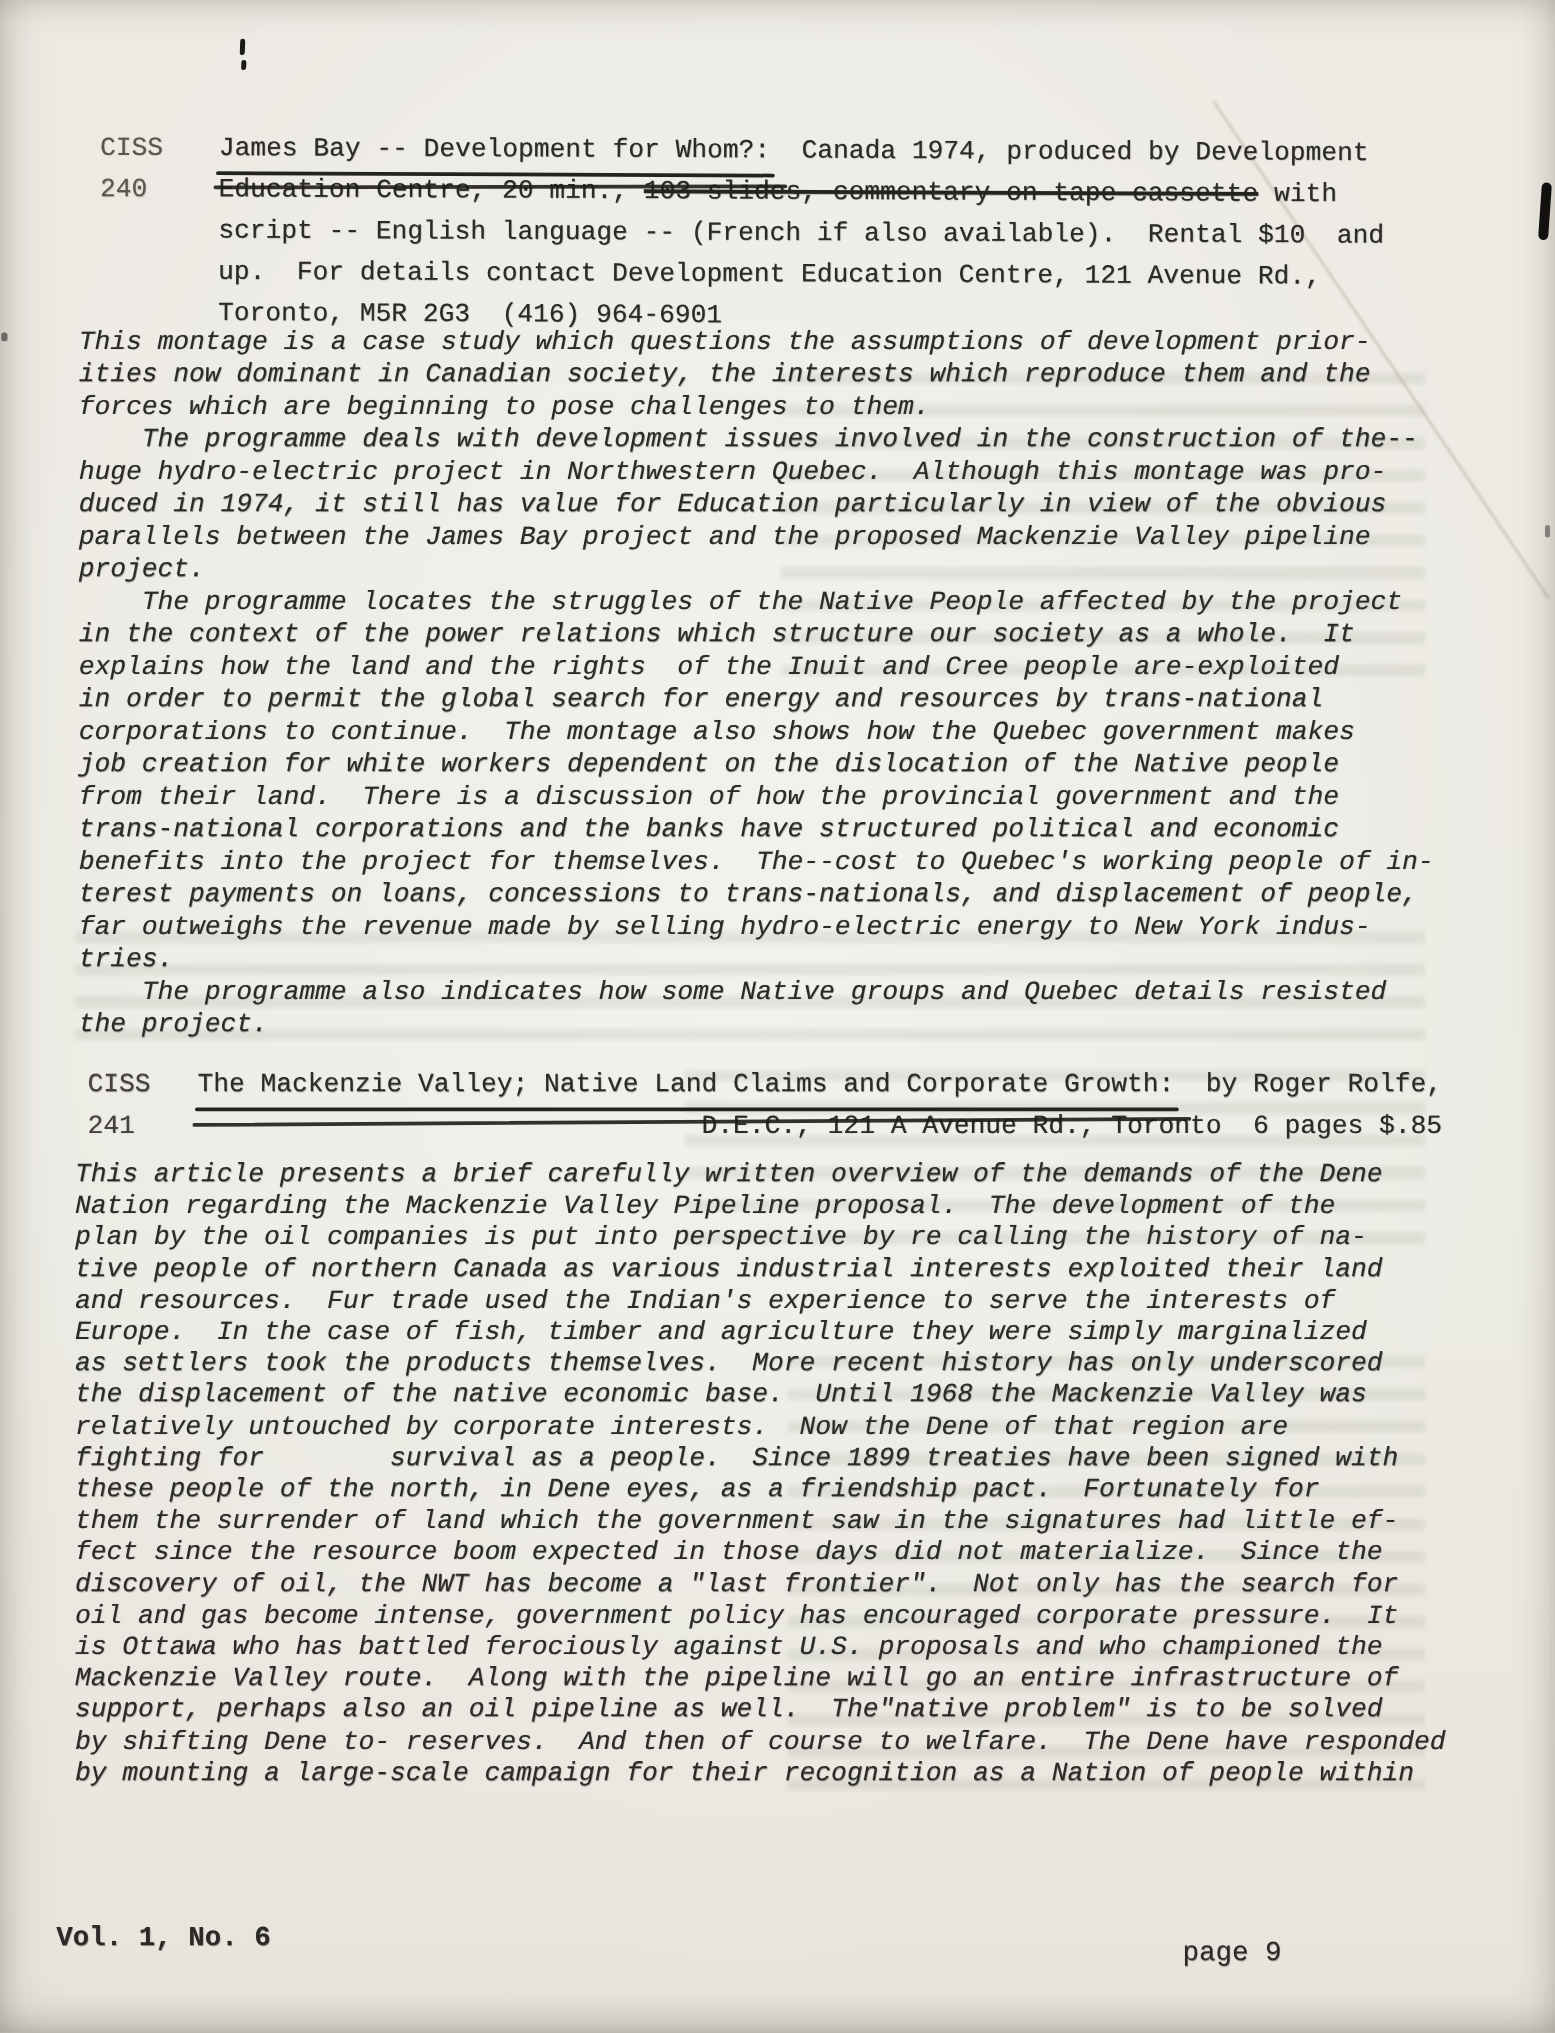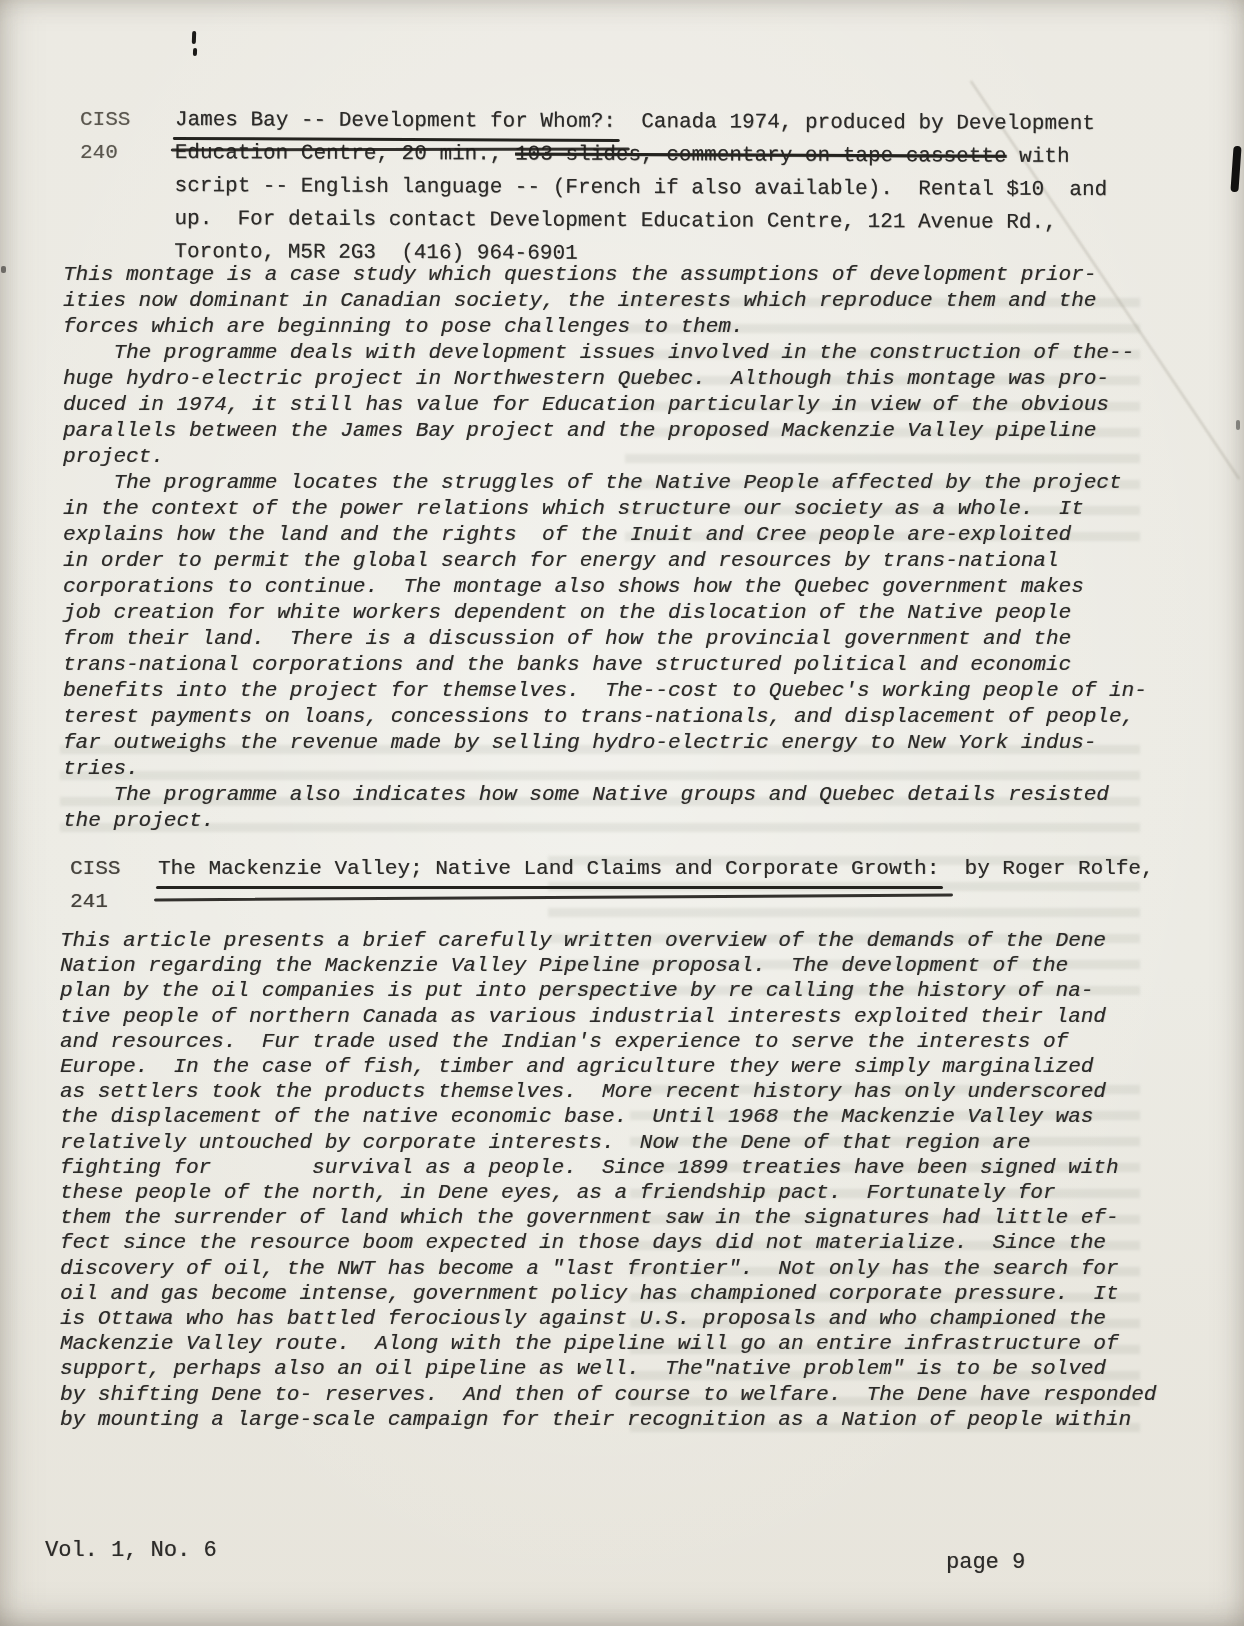--- a/index.html
+++ b/index.html
@@ -116,41 +116,42 @@
       <div class="tline">    The programme also indicates how some Native groups and Quebec details resisted</div>
       <div class="tline">the project.</div>
     </div>
 
   <div class="abs tw elabel" style="left:70px; top:852px;">
     <div>CISS</div>
     <div>241</div>
   </div>
   <div class="abs tw hblock" style="left:158px; top:852px;text-align:right;">
     <div><span class="h-title">The Mackenzie Valley; Native Land Claims and Corporate Growth:</span><span>  by Roger Rolfe,</span></div>
+    <div>D.E.C., 121 A Avenue Rd., Toronto  6 pages $.85</div>
   </div>
 
   <div class="abs tw para lh252" style="left:60px; top:928px; width:1140px;">
       <div class="tline">This article presents a brief carefully written overview of the demands of the Dene</div>
       <div class="tline">Nation regarding the Mackenzie Valley Pipeline proposal.  The development of the</div>
       <div class="tline">plan by the oil companies is put into perspective by re calling the history of na-</div>
       <div class="tline">tive people of northern Canada as various industrial interests exploited their land</div>
       <div class="tline">and resources.  Fur trade used the Indian's experience to serve the interests of</div>
       <div class="tline">Europe.  In the case of fish, timber and agriculture they were simply marginalized</div>
       <div class="tline">as settlers took the products themselves.  More recent history has only underscored</div>
       <div class="tline">the displacement of the native economic base.  Until 1968 the Mackenzie Valley was</div>
       <div class="tline">relatively untouched by corporate interests.  Now the Dene of that region are</div>
       <div class="tline">fighting for        survival as a people.  Since 1899 treaties have been signed with</div>
       <div class="tline">these people of the north, in Dene eyes, as a friendship pact.  Fortunately for</div>
       <div class="tline">them the surrender of land which the government saw in the signatures had little ef-</div>
       <div class="tline">fect since the resource boom expected in those days did not materialize.  Since the</div>
       <div class="tline">discovery of oil, the NWT has become a "last frontier".  Not only has the search for</div>
-      <div class="tline">oil and gas become intense, government policy has championed corporate pressure.  It</div>
+      <div class="tline">oil and gas become intense, government policy has encouraged corporate pressure.  It</div>
       <div class="tline">is Ottawa who has battled ferociously against U.S. proposals and who championed the</div>
       <div class="tline">Mackenzie Valley route.  Along with the pipeline will go an entire infrastructure of</div>
       <div class="tline">support, perhaps also an oil pipeline as well.  The"native problem" is to be solved</div>
       <div class="tline">by shifting Dene to- reserves.  And then of course to welfare.  The Dene have responded</div>
       <div class="tline">by mounting a large-scale campaign for their recognition as a Nation of people within</div>
     </div>
 
-  <div class="abs tw footer" style="left:45px; top:1538px;">Vol. 1, No. 6</div>
+  <div class="abs tw footer" style="left:45px; top:1538px;font-weight:bold;">Vol. 1, No. 6</div>
   <div class="abs tw footer" style="left:946px; top:1550px;">page 9</div>
 
 </div>
 
 </body></html>

